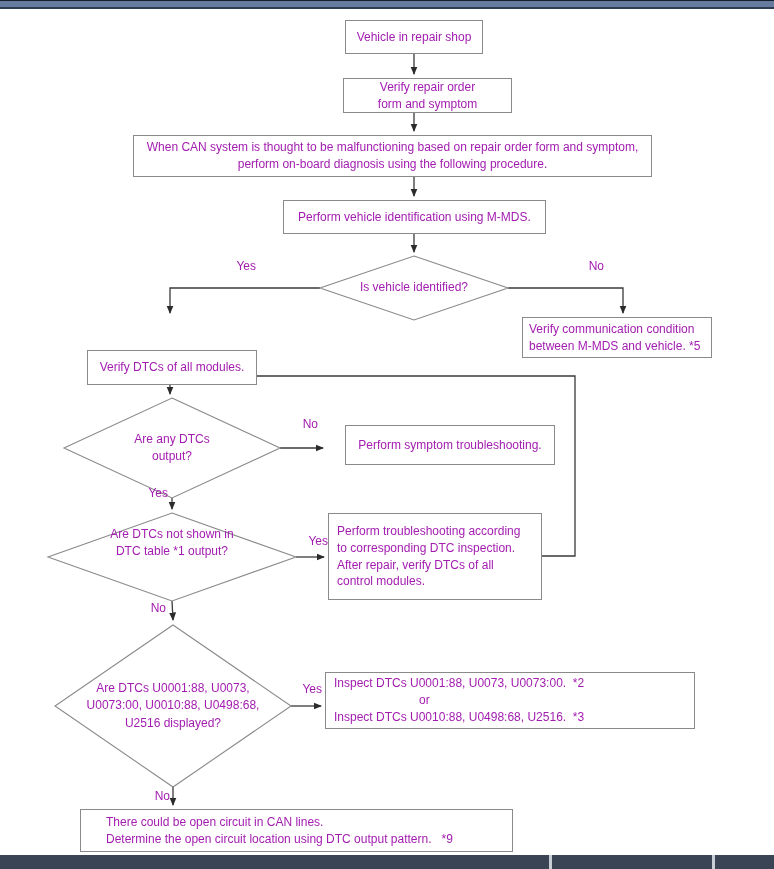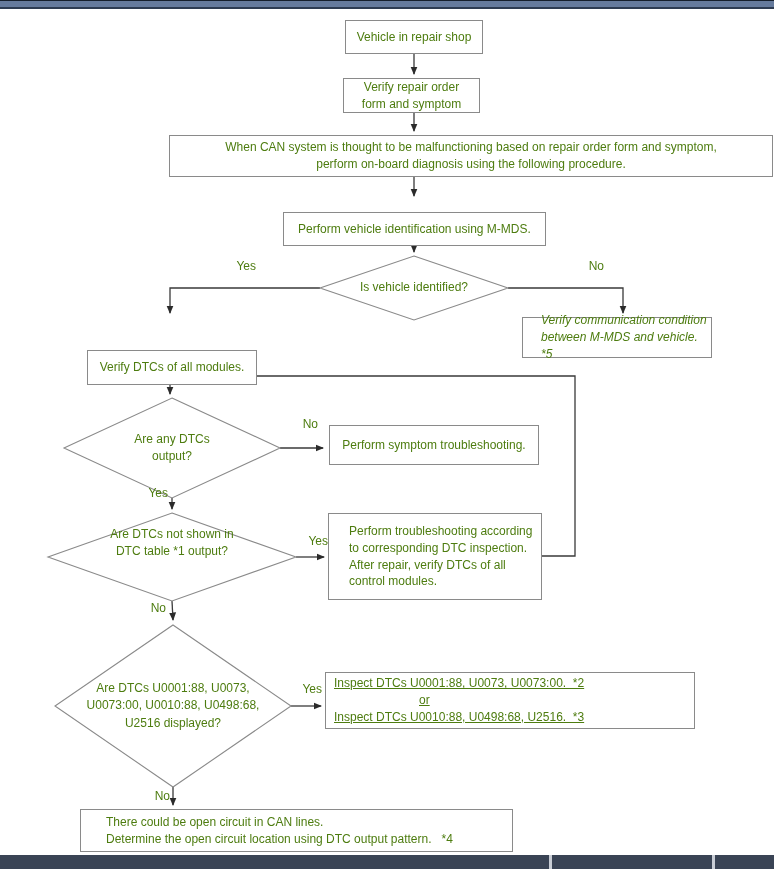--- a/index.html
+++ b/index.html
@@ -1,18 +1,18 @@
 <!DOCTYPE html>
 <html><head>
 <meta charset="utf-8">
 <style>
   html,body{margin:0;padding:0;background:#ffffff;}
   #canvas{
     position:relative;width:774px;height:869px;background:#ffffff;
-    font-family:"Liberation Sans", sans-serif;color:#4d7c0f;overflow:hidden;
+    font-family:"Liberation Sans", sans-serif;color:#a21caf;overflow:hidden;
   }
   #topbar{
     position:absolute;left:0;top:0;width:774px;height:9px;
     background:linear-gradient(#161f2c 0 1px,#667b9d 1px 7px,#2e3c52 7px 9px);
   }
   #bottombar{
     position:absolute;left:0;top:855px;width:774px;height:14px;background:#3a4455;
   }
   .bb-sep{position:absolute;top:0;width:3px;height:14px;}
   svg.connectors{position:absolute;left:0;top:0;}
@@ -24,21 +24,21 @@
   .node .txt{white-space:pre-wrap;}
   .center{text-align:center;}
   .leftalign{justify-content:flex-start;text-align:left;}
   .dtext{
     position:absolute;display:flex;align-items:center;justify-content:center;
     font-size:12px;line-height:1.45;text-align:center;
   }
   .dtext .txt{white-space:pre-wrap;}
   .lbl{position:absolute;font-size:12px;width:34px;text-align:right;}
   .orline{margin-left:85px;}
-  .b9line{white-space:pre;text-decoration:underline;}
+  .b9line{white-space:pre;}
 </style>
 </head>
 <body>
 
 <div id="canvas">
 
   <div id="topbar"></div>
 
   <svg class="connectors" width="774" height="869" viewBox="0 0 774 869">
     <defs>
@@ -67,65 +67,65 @@
       <polygon points="172,398 280,448 172,498 64,448"></polygon>
       <polygon points="172,513 296,557 172,601 48,557"></polygon>
       <polygon points="173,625 291,706 173,787 55,706"></polygon>
     </g>
   </svg>
 
   <div class="node center" style="left:345px;top:20px;width:138px;height:34px;">
     <span class="txt">Vehicle in repair shop</span>
   </div>
 
-  <div class="node center" style="left:343px;top:78px;width:137px;height:35px;">
+  <div class="node center" style="left:343px;top:78px;width:169px;height:35px;">
     <span class="txt">Verify repair order
 form and symptom</span>
   </div>
 
-  <div class="node center" style="left:133px;top:135px;width:604px;height:42px;margin-left:36px;">
+  <div class="node center" style="left:133px;top:135px;width:519px;height:42px;">
     <span class="txt">When CAN system is thought to be malfunctioning based on repair order form and symptom,
 perform on-board diagnosis using the following procedure.</span>
   </div>
 
-  <div class="node center" style="left:283px;top:200px;width:263px;height:34px;margin-top:12px;">
+  <div class="node center" style="left:283px;top:200px;width:263px;height:34px;">
     <span class="txt">Perform vehicle identification using M-MDS.</span>
   </div>
 
   <div class="node center" style="left:87px;top:317px;width:170px;height:35px;margin-top:33px;">
     <span class="txt">Verify DTCs of all modules.</span>
   </div>
 
-  <div class="node leftalign" style="left:522px;top:317px;width:190px;height:41px;padding-left:18px;font-style:italic;">
+  <div class="node leftalign" style="left:522px;top:317px;width:190px;height:41px;padding-left:6px;">
     <span class="txt">Verify communication condition
 between M-MDS and vehicle. *5</span>
   </div>
 
-  <div class="node center" style="left:329px;top:425px;width:210px;height:40px;">
+  <div class="node center" style="left:345px;top:425px;width:210px;height:40px;">
     <span class="txt">Perform symptom troubleshooting.</span>
   </div>
 
-  <div class="node leftalign" style="left:328px;top:513px;width:214px;height:87px;padding-left:20px;">
+  <div class="node leftalign" style="left:328px;top:513px;width:214px;height:87px;padding-left:8px;">
     <span class="txt">Perform troubleshooting according
 to corresponding DTC inspection.
 After repair, verify DTCs of all
 control modules.</span>
   </div>
 
   <div class="node leftalign" style="left:325px;top:672px;width:370px;height:57px;padding-left:8px;">
     <div>
       <div class="b9line">Inspect DTCs U0001:88, U0073, U0073:00.  *2</div>
       <div class="b9line orline">or</div>
       <div class="b9line">Inspect DTCs U0010:88, U0498:68, U2516.  *3</div>
     </div>
   </div>
 
   <div class="node leftalign" style="left:80px;top:809px;width:433px;height:43px;padding-left:25px;">
     <span class="txt">There could be open circuit in CAN lines.
-Determine the open circuit location using DTC output pattern.   *4</span>
+Determine the open circuit location using DTC output pattern.   *9</span>
   </div>
 
   <div class="dtext" style="left:64px;top:398px;width:216px;height:100px;">
     <span class="txt">Are any DTCs
 output?</span>
   </div>
 
   <div class="dtext" style="left:320px;top:256px;width:188px;height:64px;">
     <span class="txt">Is vehicle identified?</span>
   </div>

